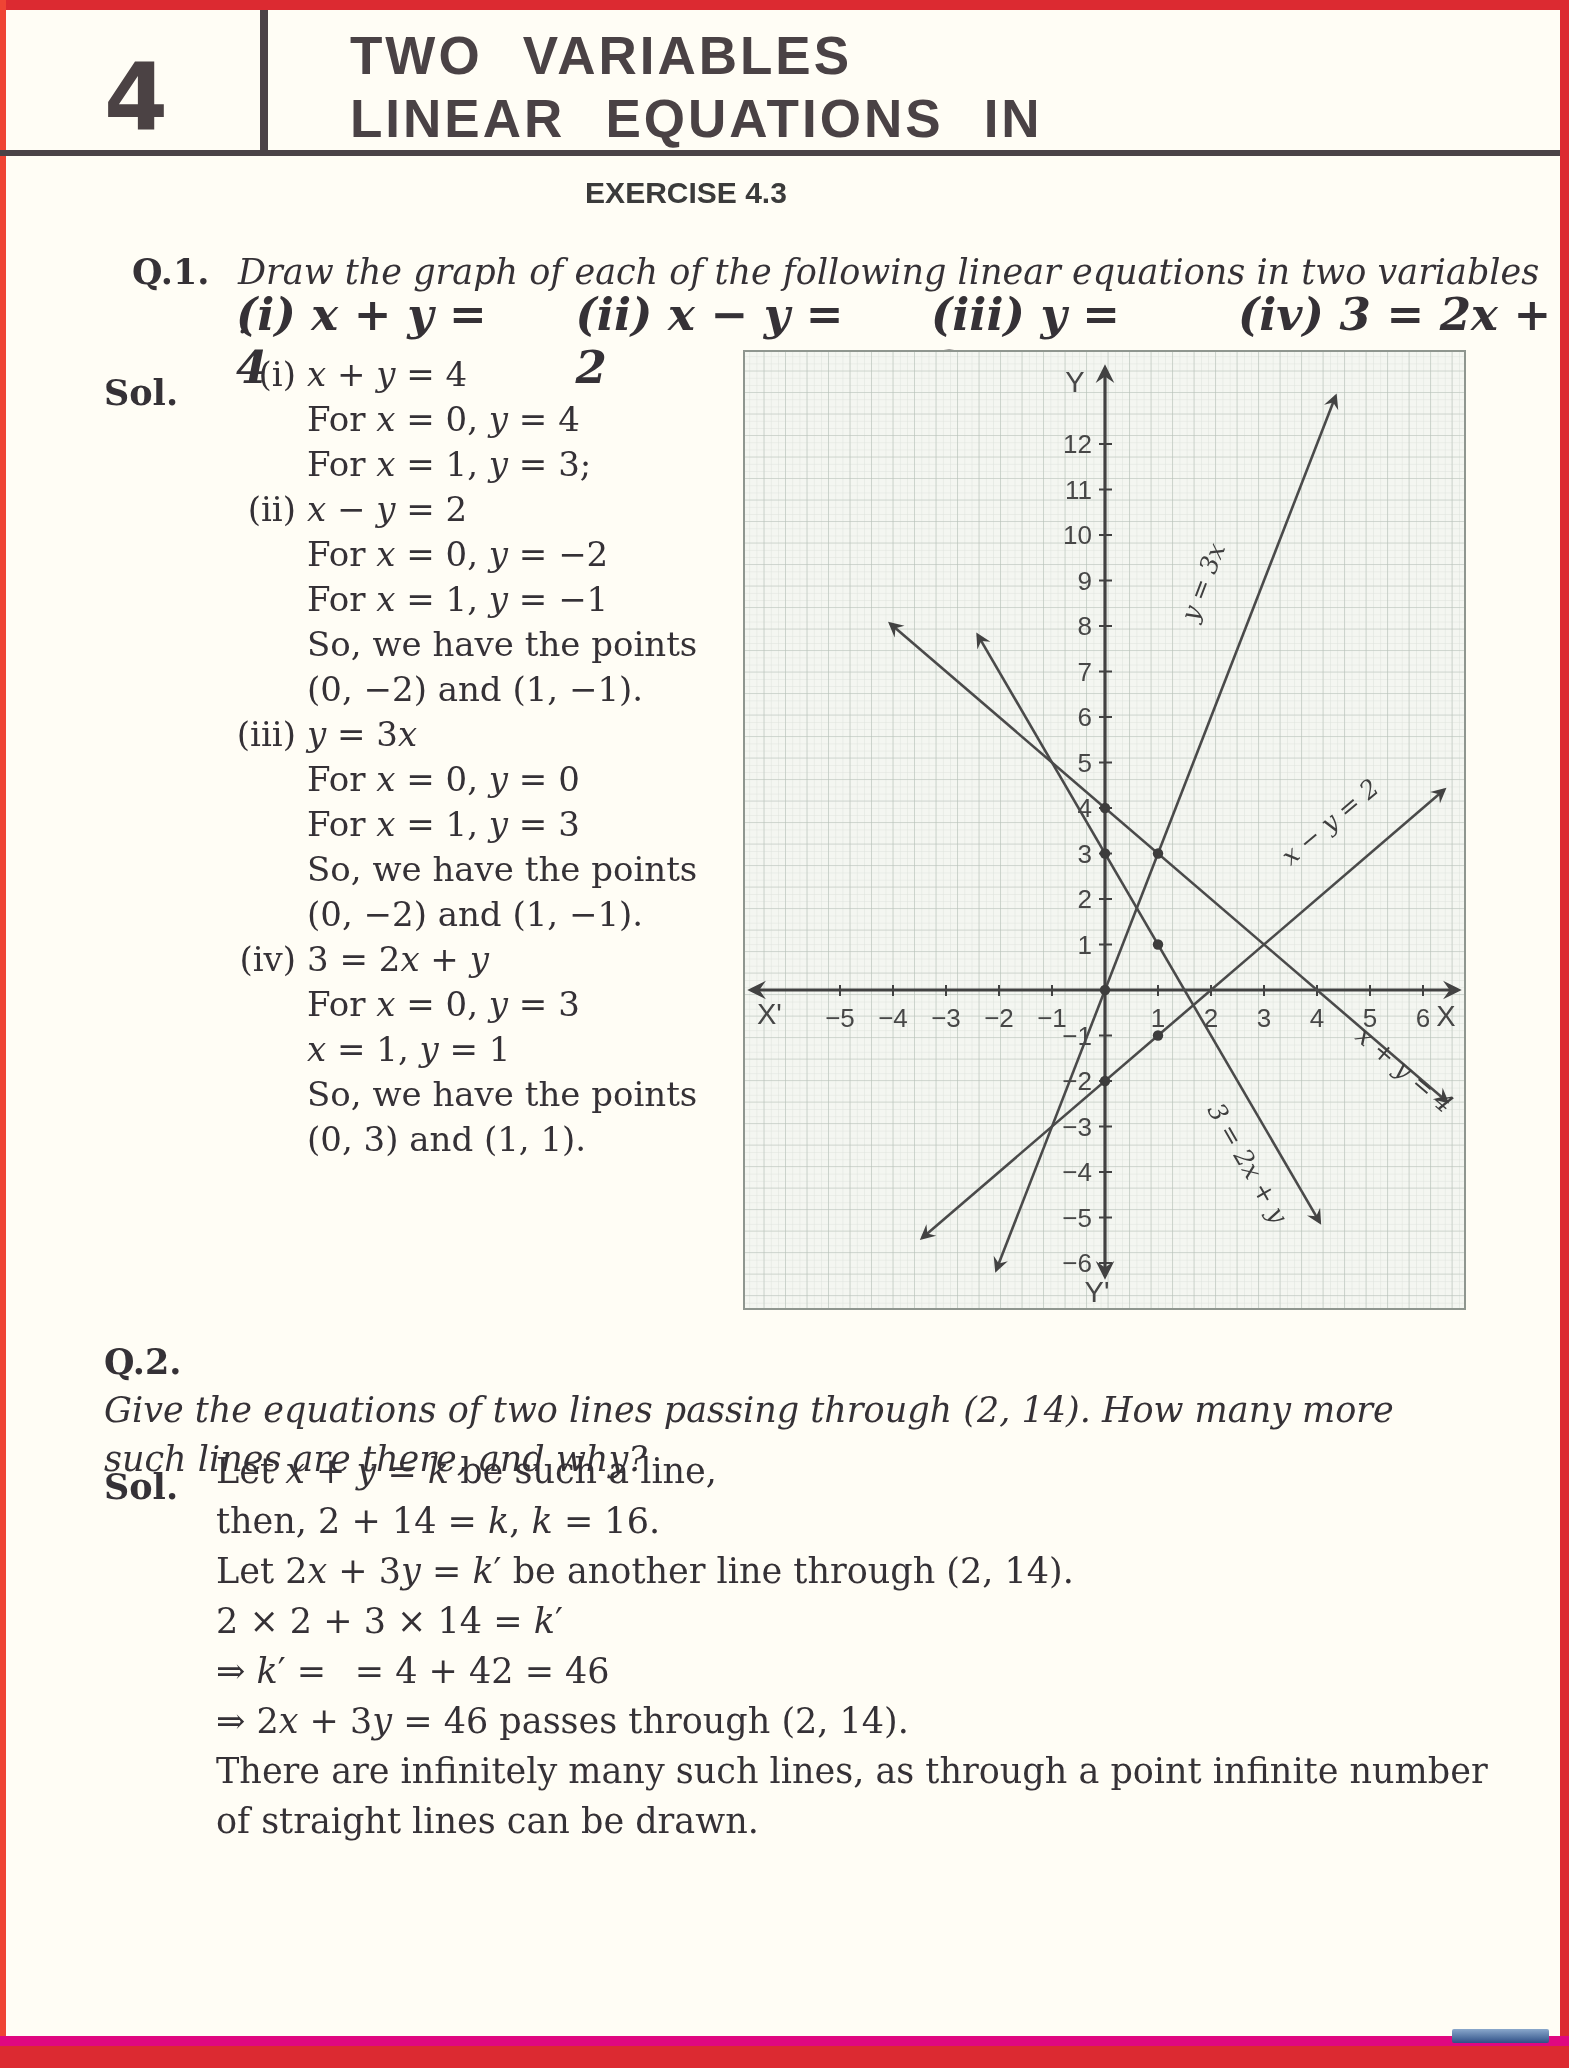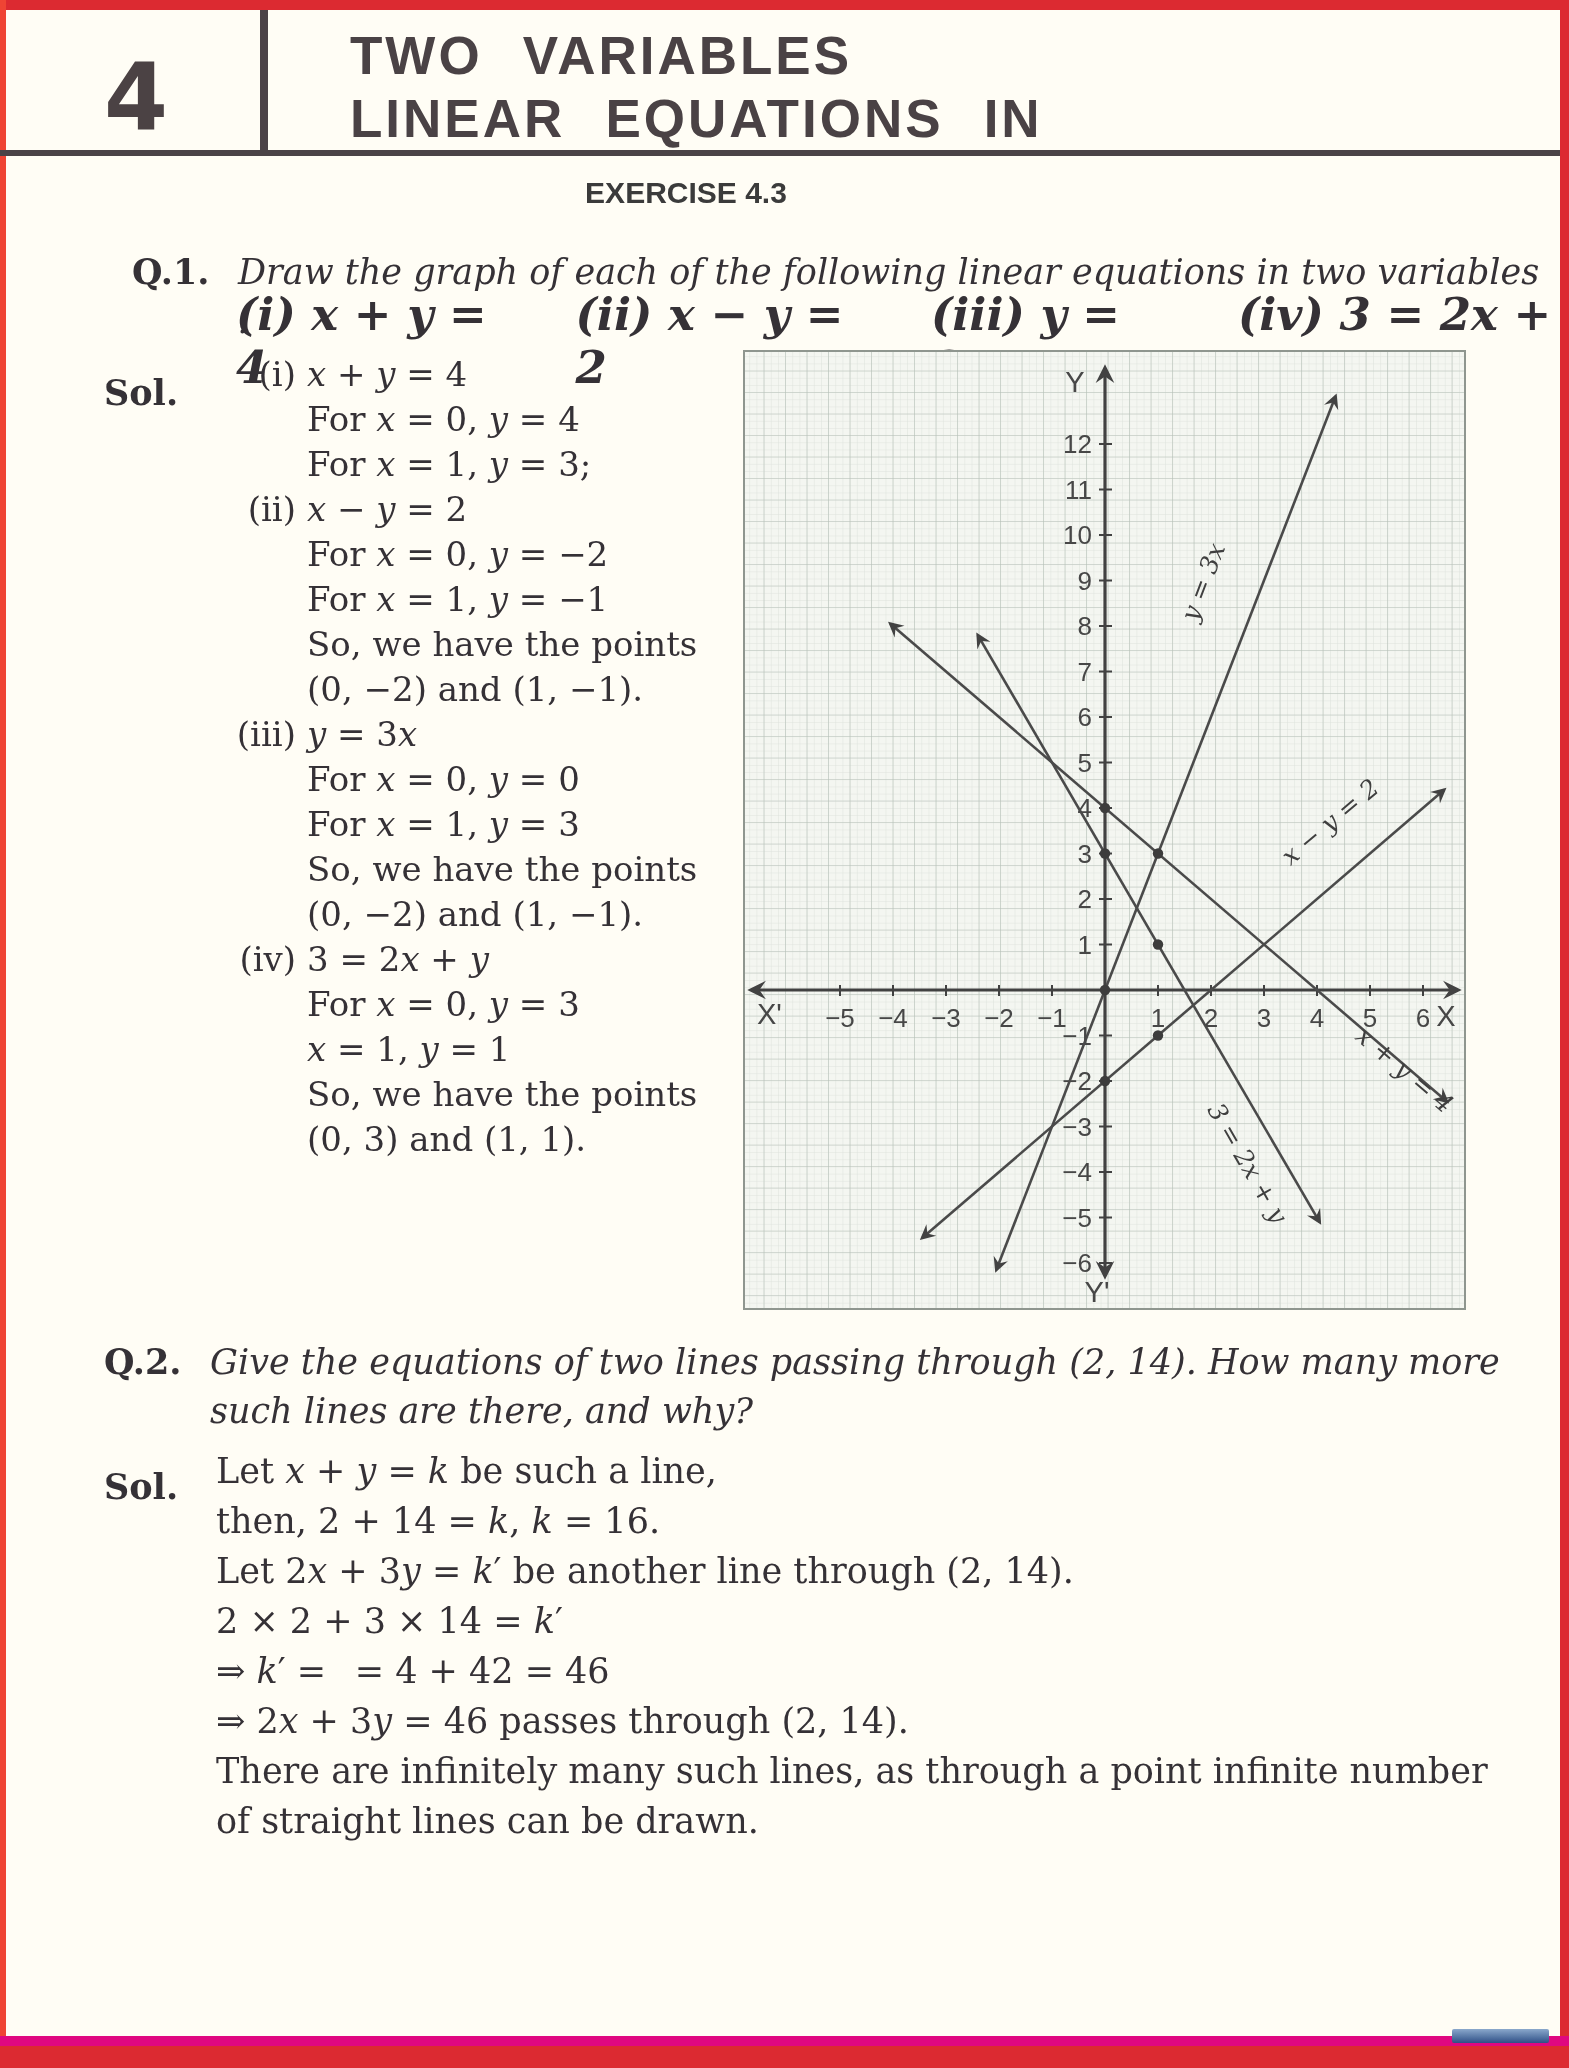--- a/index.html
+++ b/index.html
@@ -18,21 +18,21 @@
   .vdiv{left:260px;top:10px;width:8px;height:141px;background:#4b4347;}
   .title{left:350px;top:16px;width:1190px;font-family:"Liberation Sans",sans-serif;font-weight:700;
          font-variant:small-caps;text-transform:lowercase;font-size:76px;line-height:63px;
          letter-spacing:3px;word-spacing:16px;color:#4a4245;}
   .hrule{left:0;top:150px;width:1560px;height:6px;background:#4b4347;}
   .exercise{left:0;top:176px;width:1372px;text-align:center;font-family:"Liberation Sans",sans-serif;
             font-weight:700;font-size:30px;letter-spacing:0px;color:#3b3b3b;}
   
   .qblock{display:flex;}
   .q1{left:104px;top:248px;width:1420px;margin-left:28px;}
-  .q2{left:104px;top:1338px;width:1430px;}
+  .q2{left:104px;top:1338px;width:1430px;flex-direction:column;}
   .qlabel{flex:none;width:106px;font-weight:700;font-size:35px;line-height:48px;}
   .qtext{font-style:italic;font-weight:400;font-size:35px;line-height:49px;}
   .parts{left:236px;top:288px;display:flex;gap:62px;font-style:italic;font-weight:600;font-size:45px;}
   .sol1{left:104px;top:352px;}
   .sol2{left:104px;top:1446px;}
   .solrow{display:flex;}
   .sollabel{flex:none;width:112px;font-weight:700;font-size:35px;line-height:45px;margin-top:18px;}
   .sol1 .line{display:flex;height:45px;font-size:34px;line-height:45px;}
   .sol2 .line{height:50px;font-size:35px;line-height:50px;}
   .marker{flex:none;width:80px;text-align:right;padding-right:11px;}

